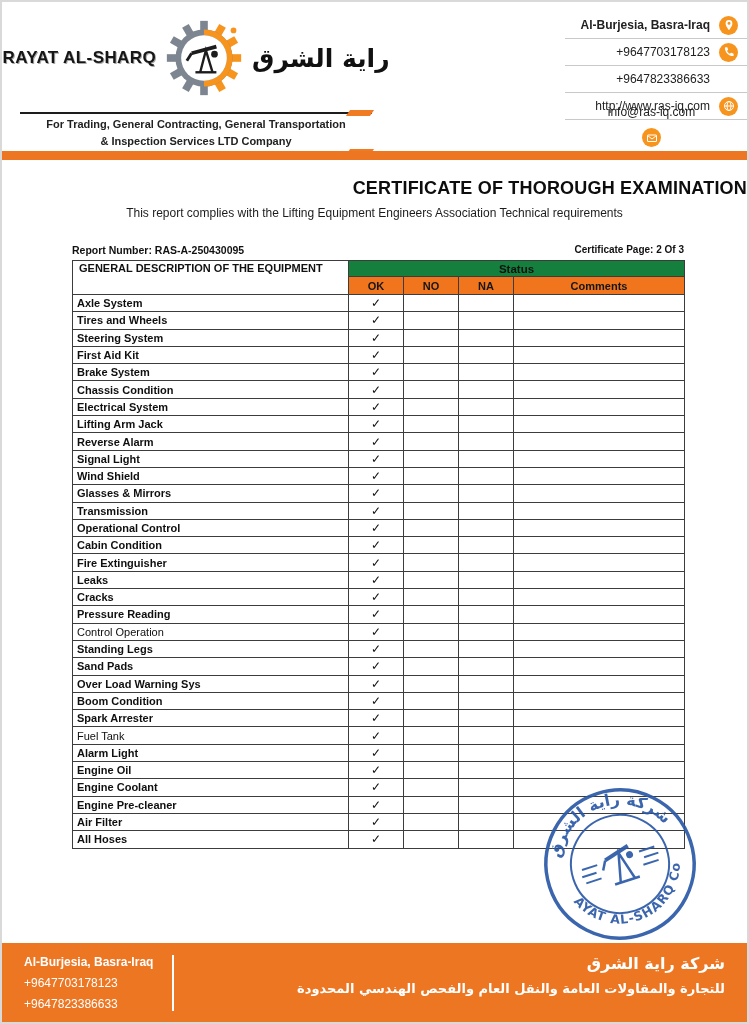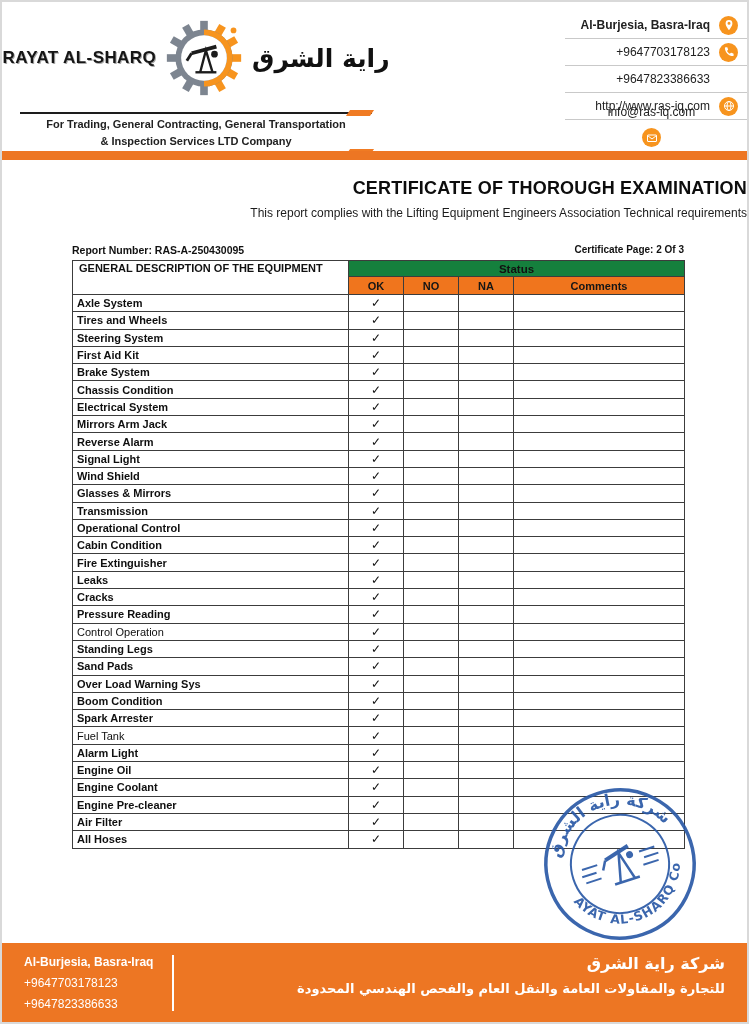--- a/index.html
+++ b/index.html
@@ -27,21 +27,21 @@
   .contact-row:last-child { border-bottom:none;flex-direction:column; }
   .contact-text { font-size:12px; color:#222; white-space:nowrap; }
   .contact-text.bold { font-weight:bold; }
   .contact-icon { width:19px; height:19px; border-radius:50%; background:#F7941E; display:flex; align-items:center; justify-content:center; flex:0 0 auto; }
   .contact-icon.empty { background:transparent; }
 
   .orange-bar { position:absolute; left:0; top:149px; width:100%; height:9px; background:#ED7623; }
 
   
   .doc-title { position:absolute; left:0; top:176px; width:100%; text-align:right; font-size:18px; font-weight:bold; color:#0d0d0d; letter-spacing:.2px; }
-  .doc-subtitle { position:absolute; left:0; top:204px; width:100%; text-align:right; font-size:12px; color:#1c1c1c; }
+  .doc-subtitle { position:absolute; left:0; top:204px; width:100%; text-align:center; font-size:12px; color:#1c1c1c; }
 
   .report-row { position:absolute; left:70px; top:242px; width:612px; display:flex; justify-content:space-between; align-items:flex-start; }
   .report-number { font-size:10.5px; font-weight:bold; color:#111; }
   .cert-page { font-size:10px; font-weight:bold; color:#111; }
 
   
   table.equip { position:absolute; left:70px; top:258px; width:612px; border-collapse:collapse; table-layout:fixed; }
   table.equip th, table.equip td { border:1px solid #3c3c3c; }
   th.desc-h { text-align:left; padding:1px 0 0 6px; font-size:11px; font-weight:bold; color:#111; vertical-align:top; background:#fff; }
   th.status-h { text-align:center; font-size:11.5px; font-weight:bold; color:#111; height:16px; background:#15803d; }
@@ -238,21 +238,21 @@
           <td class="comment"></td>
         </tr>
         <tr>
           <td class="desc">Electrical System</td>
           <td class="mark">✓</td>
           <td class="mark"></td>
           <td class="mark"></td>
           <td class="comment"></td>
         </tr>
         <tr>
-          <td class="desc">Mirrors Arm Jack</td>
+          <td class="desc">Lifting Arm Jack</td>
           <td class="mark">✓</td>
           <td class="mark"></td>
           <td class="mark"></td>
           <td class="comment"></td>
         </tr>
         <tr>
           <td class="desc">Reverse Alarm</td>
           <td class="mark">✓</td>
           <td class="mark"></td>
           <td class="mark"></td>

